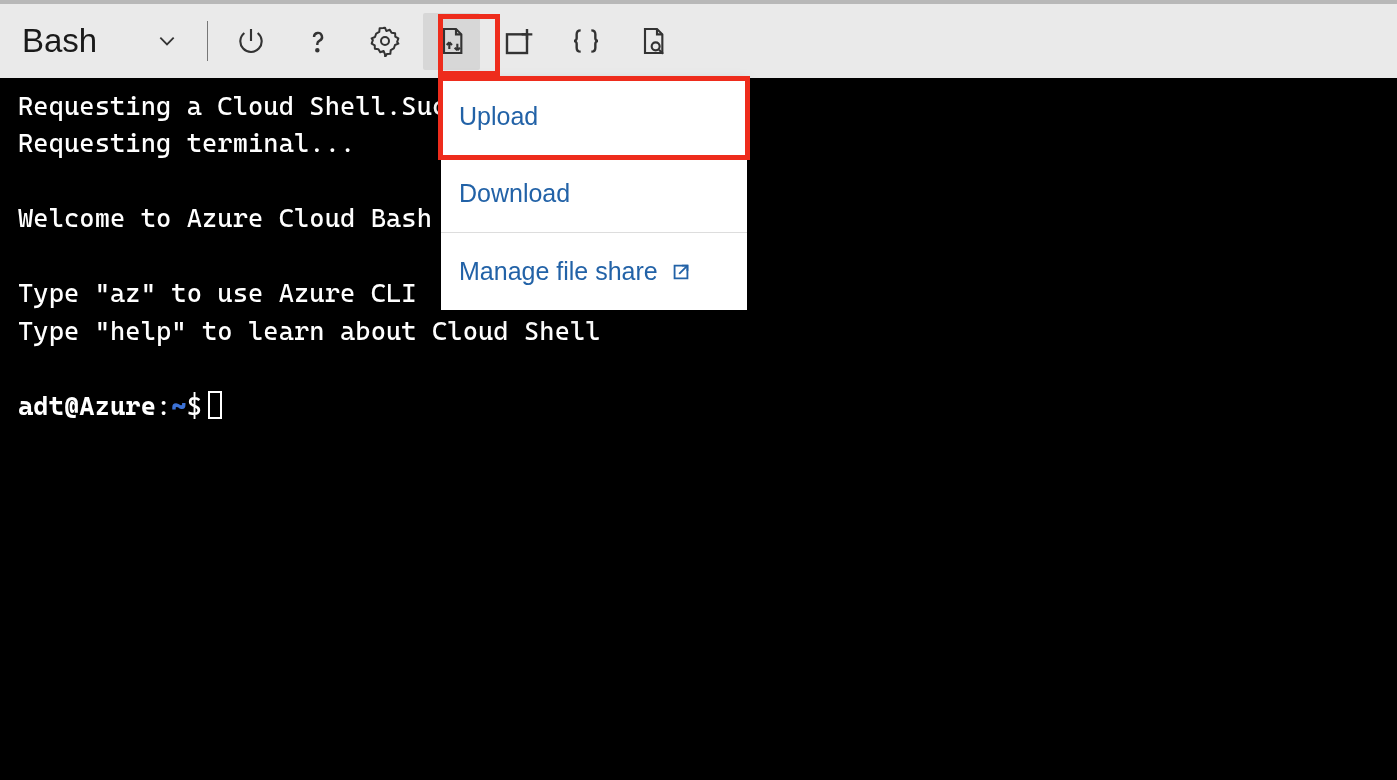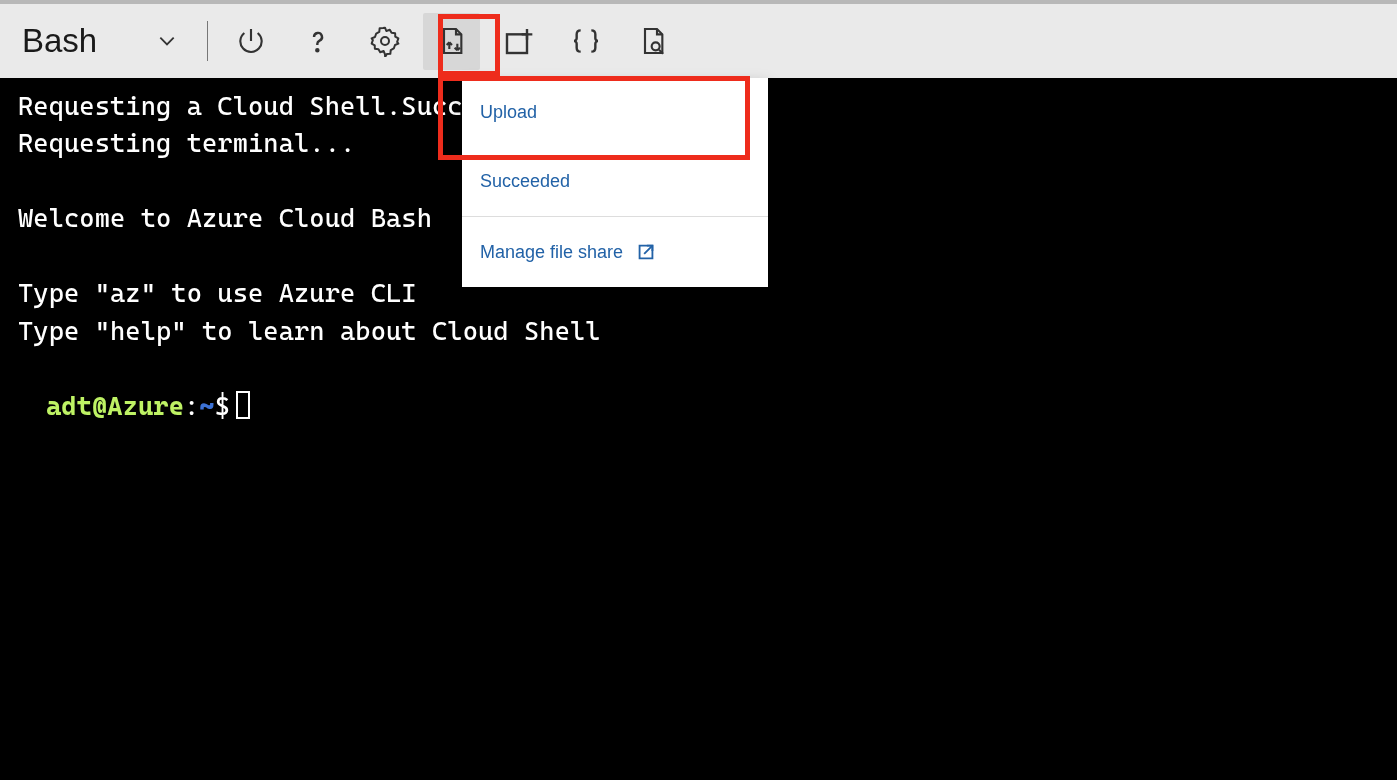--- a/index.html
+++ b/index.html
@@ -65,25 +65,25 @@
     }
     .hl-menu-item {
       top: 76px;
       left: 438px;
       width: 312px;
       height: 84px;
     }
     .dropdown-menu {
       position: absolute;
       top: 78px;
-      left: 462px;
+      left: 441px;
       width: 306px;
       background: #fff;
       box-shadow: 0 6px 14px rgba(0,0,0,0.25);
-      font-size: 18px;
+      font-size: 25px;
     }
     .menu-item {
       padding: 24px 18px;
       color: #2262a7;
       cursor: pointer;
       display: flex;
       align-items: center;
       gap: 12px;
     }
     .menu-div {
@@ -103,21 +103,21 @@
       bottom: 0;
       background: #000;
       padding: 10px 18px;
       font-family: "Cascadia Mono", Consolas, "Courier New", monospace;
       font-size: 26px;
       line-height: 1.44;
       color: #fff;
       white-space: pre;
       letter-spacing: 0.1px;
     }
-    .prompt-user { color: #bef264; font-weight: bold; margin-left: 28px; }
+    .prompt-user { color: #ffffff; font-weight: bold; }
     .prompt-colon { color: #fff; }
     .prompt-path { color: #3c72d6; font-weight: bold; }
     .cursor-box {
       display: inline-block;
       width: 14px;
       height: 28px;
       border: 2px solid #fff;
       vertical-align: -4px;
       margin-left: 6px;
     }
@@ -192,21 +192,21 @@
 <span>Type "az" to use Azure CLI</span>
 <span>Type "help" to learn about Cloud Shell</span>
 <span></span>
 <span class="prompt-user">adt@Azure</span><span class="prompt-colon">:</span><span class="prompt-path">~</span><span class="prompt-colon">$</span><span class="cursor-box"></span></div>
 
 <div class="dropdown-menu">
   <div class="menu-item">
     <span>Upload</span>
   </div>
   <div class="menu-item">
-    <span>Succeeded</span>
+    <span>Download</span>
   </div>
   <div class="menu-div"></div>
   <div class="menu-item">
     <span>Manage file share</span>
     <svg class="ext-icon" viewBox="0 0 24 24" fill="none" stroke="#2262a7" stroke-width="2">
       <path d="M5 5h14v14H5z"></path>
         <path d="M10 14L19 5"></path>
         <path d="M13 5h6v6"></path>
     </svg>
   </div>

